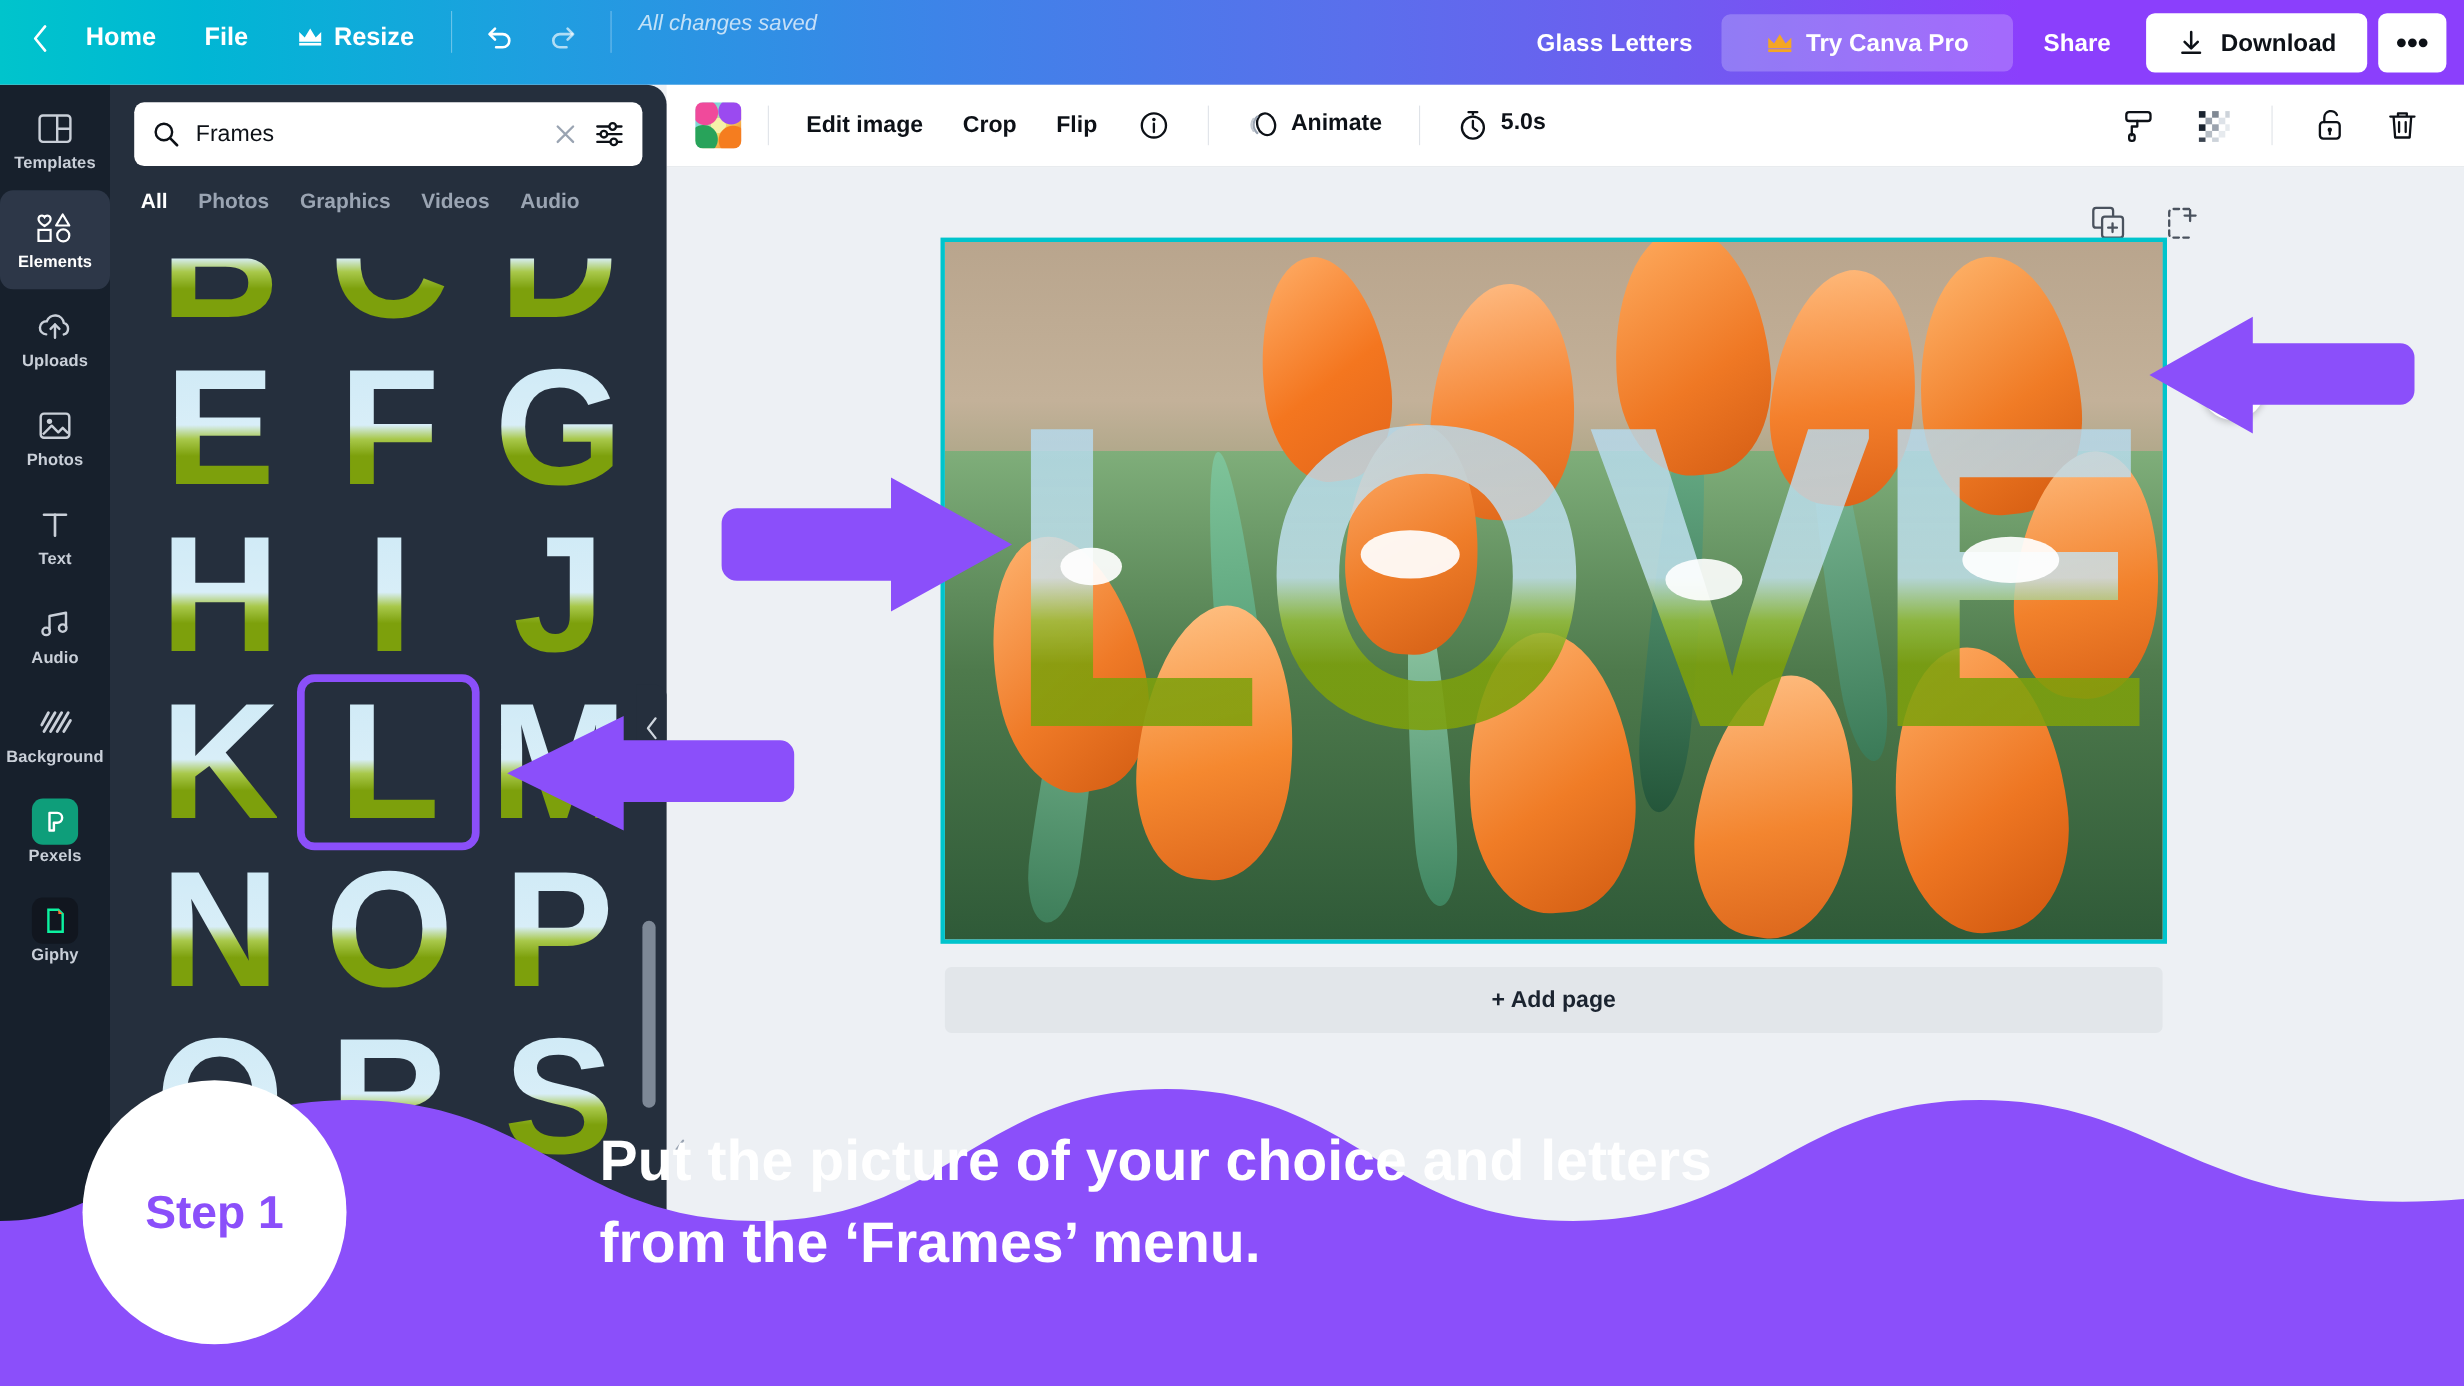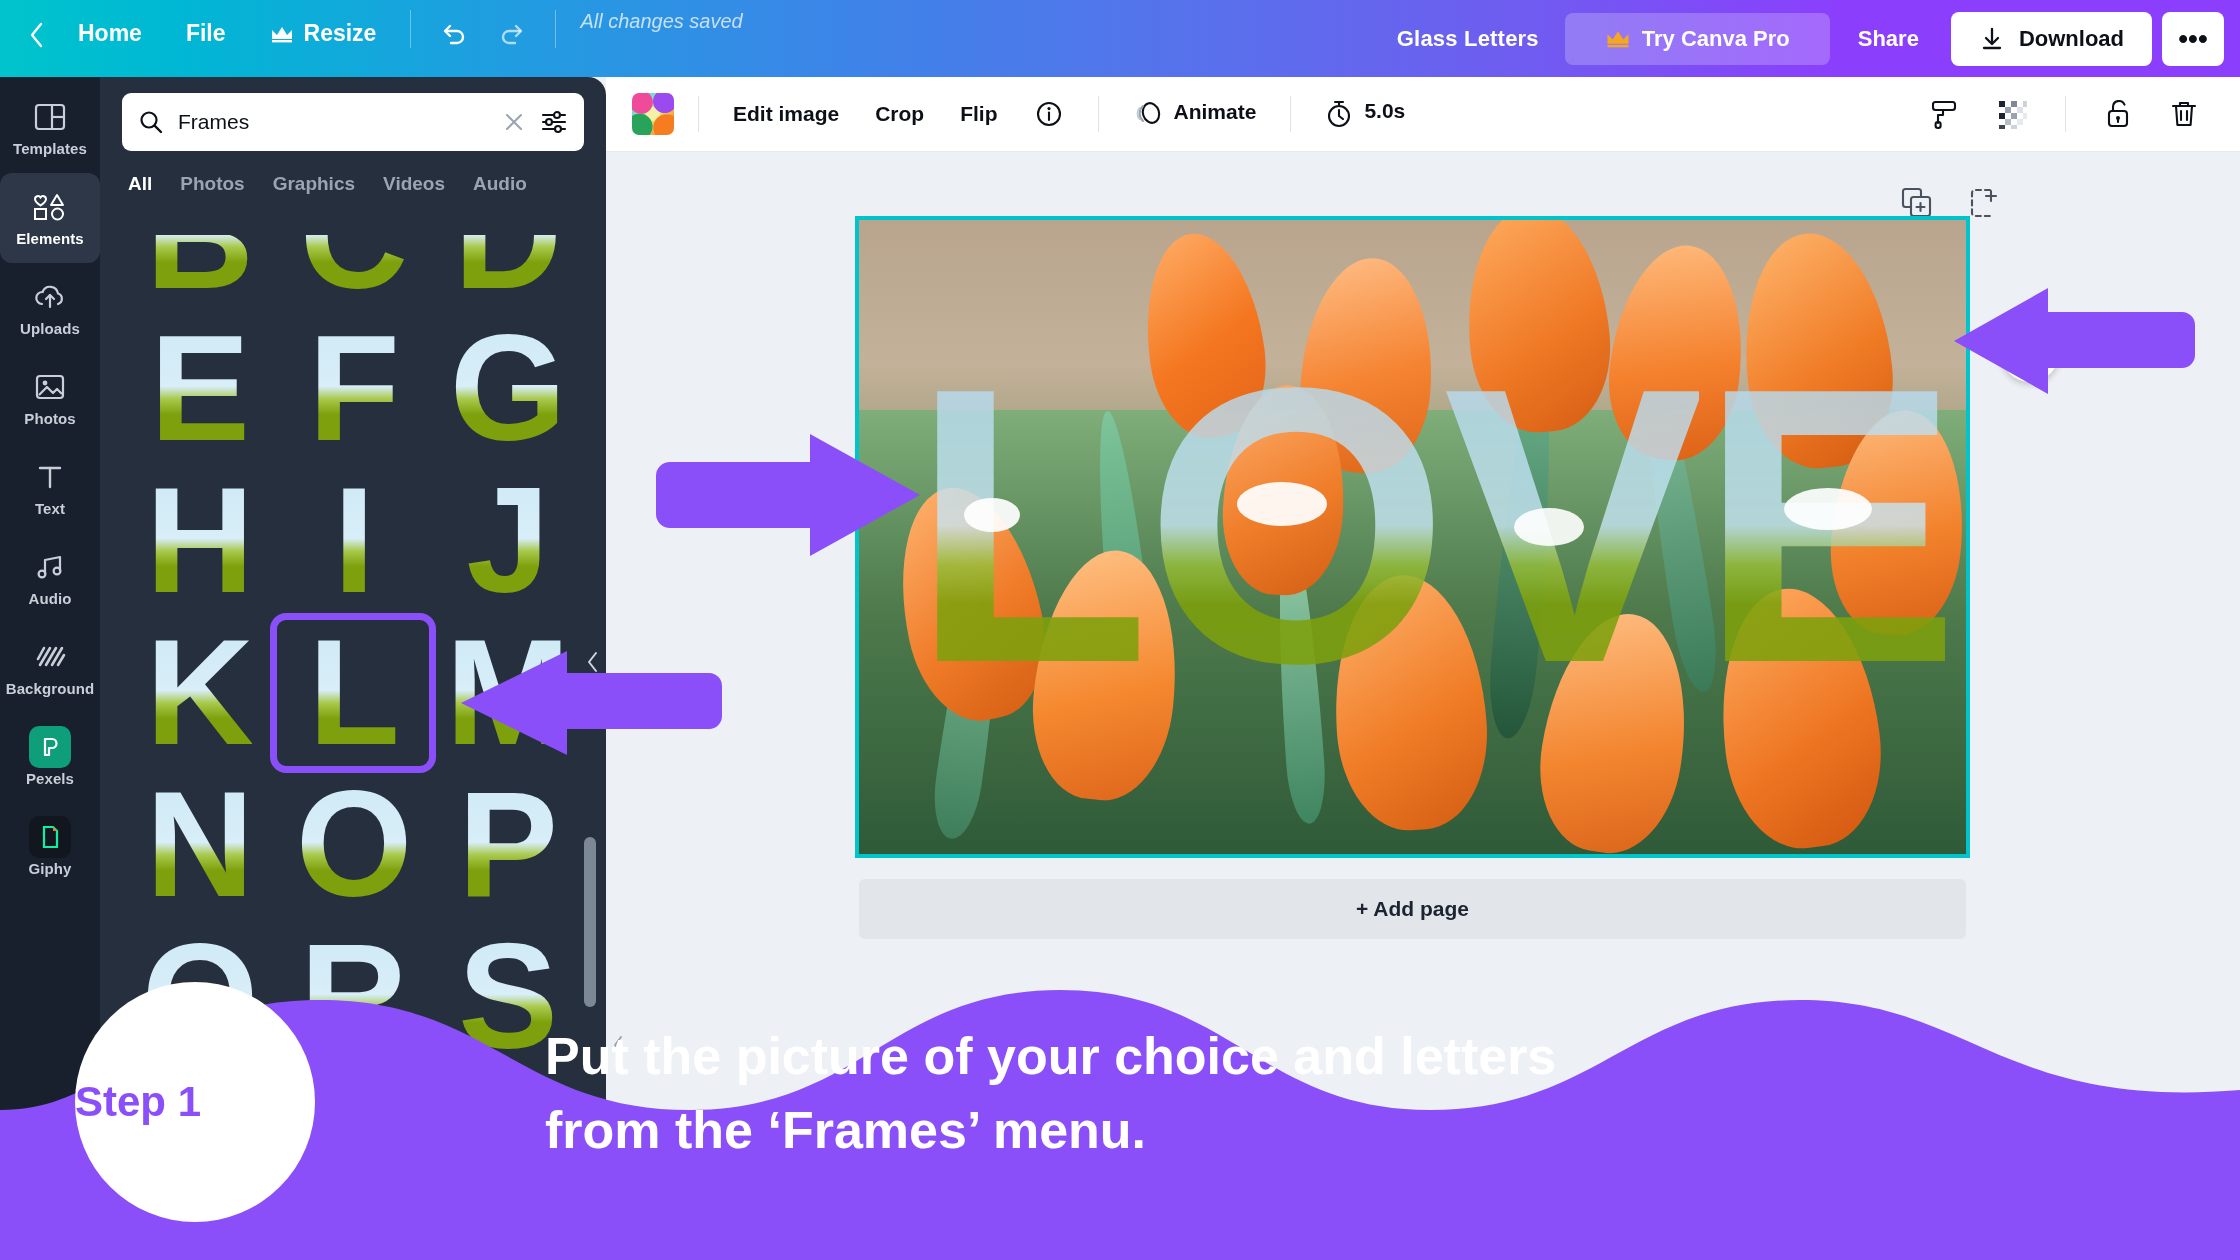--- a/index.html
+++ b/index.html
@@ -185,21 +185,21 @@
   }
 
   
   .arrow{ position:absolute; z-index:30; }
 
   #wave{
     position:absolute; left:0; bottom:0; width:2240px; height:300px; z-index:35;
   }
   #stepcircle{
     position:absolute; left:75px; top:982px; width:240px; height:240px; border-radius:50%;
-    background:#fff; z-index:40; display:flex; align-items:center; 
+    background:#fff; z-index:40; display:flex; align-items:center; justify-content:center;
   }
   #steptext{ color:#8b4ffa; font-size:42px; font-weight:700; }
   #caption{
     position:absolute; left:545px; top:1020px; width:1560px; z-index:40;
     color:#fff; font-size:52px; font-weight:700; line-height:1.42;
   }
 </style>
 </head>
 <body>
 

